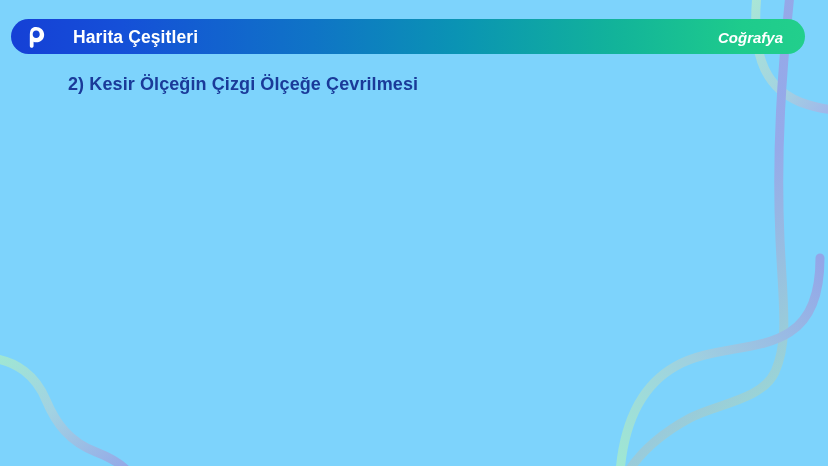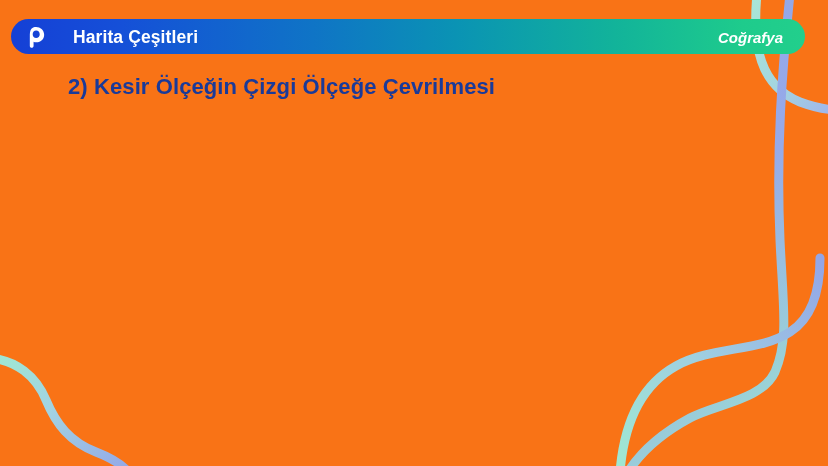--- a/index.html
+++ b/index.html
@@ -8,21 +8,21 @@
     padding: 0;
     background: #ffffff;
   }
   body {
     font-family: "Liberation Sans", sans-serif;
   }
   .slide {
     position: relative;
     width: 828px;
     height: 466px;
-    background: #f97316;
+    background: #7dd3fc;
     overflow: hidden;
   }
 
   
   .decor-layer {
     position: absolute;
     inset: 0;
     width: 828px;
     height: 466px;
     pointer-events: none;
@@ -92,21 +92,21 @@
     width: 828px;
     height: 412px;
     z-index: 2;
   }
 
   .section-heading {
     position: absolute;
     left: 68px;
     top: 20px;
     color: #1a3a99;
-    font-size: 22px;
+    font-size: 18px;
     font-weight: bold;
     letter-spacing: 0.1px;
     white-space: nowrap;
   }
 
   .content-body {
     position: absolute;
     left: 68px;
     top: 52px;
     right: 120px;

